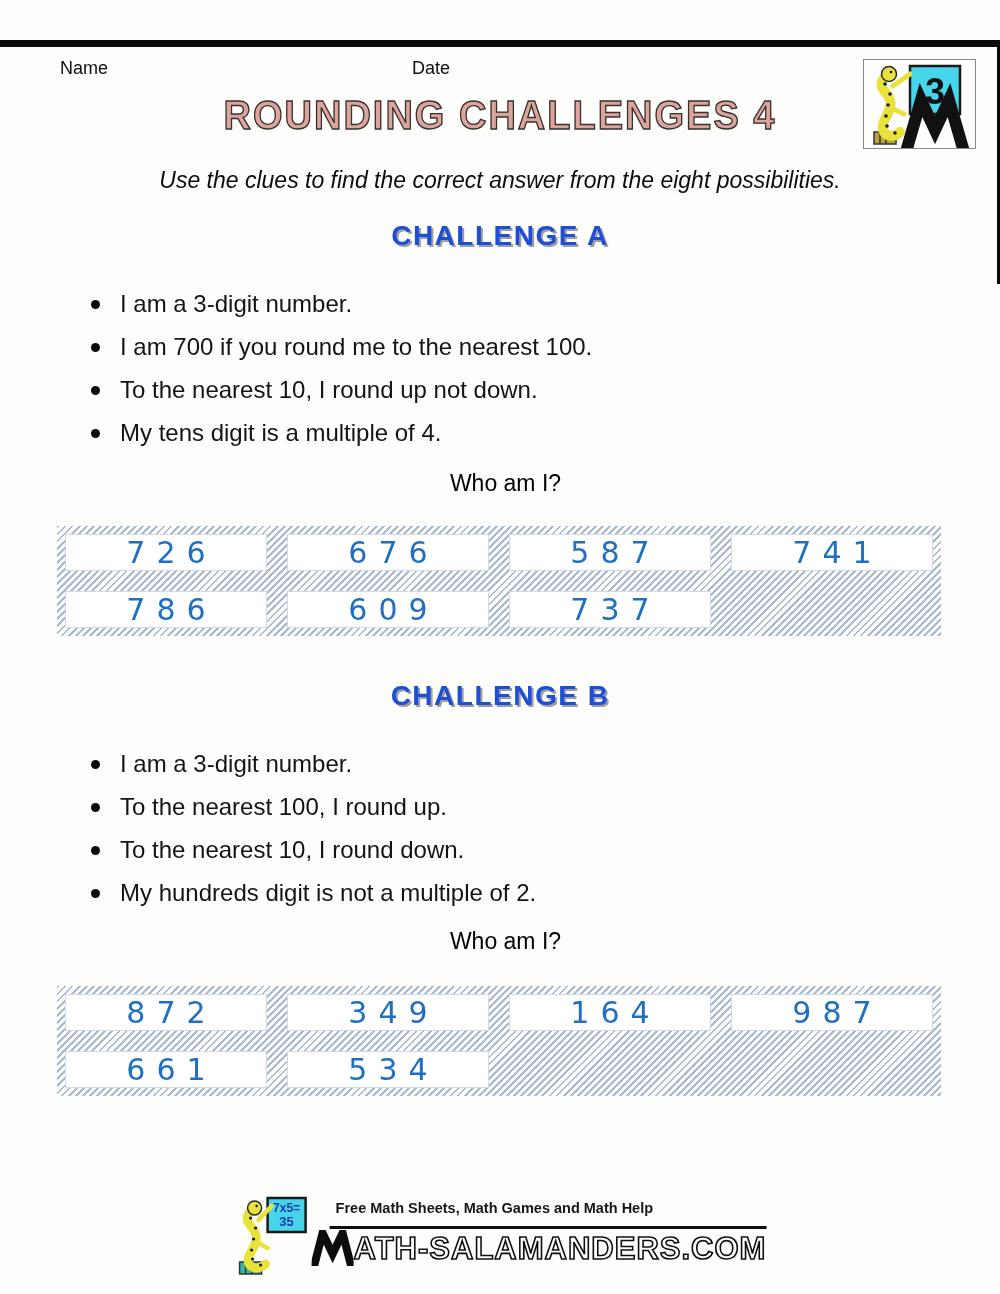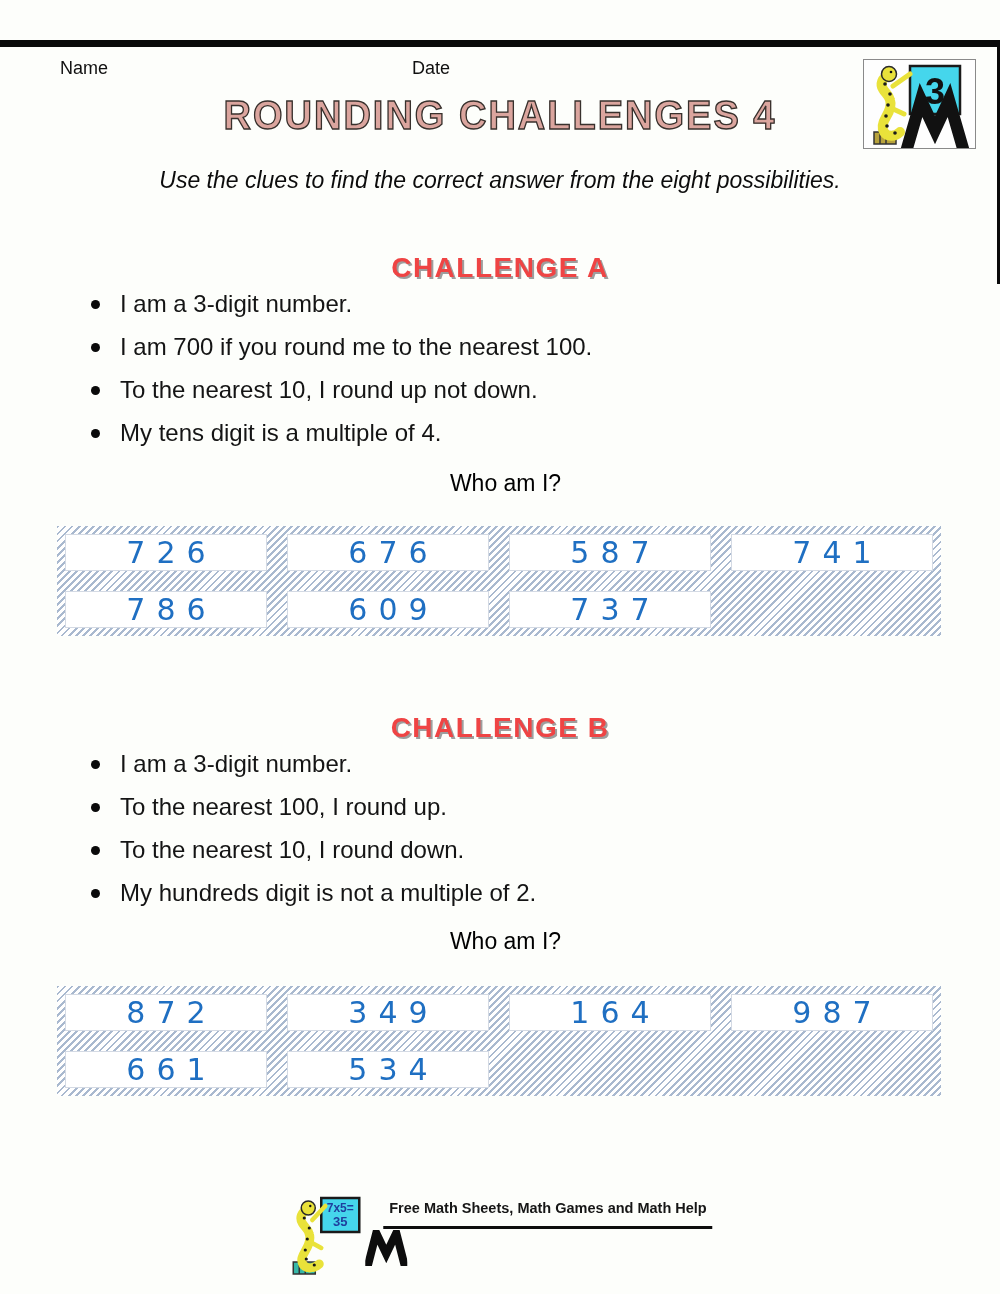--- a/index.html
+++ b/index.html
@@ -75,23 +75,22 @@
   }
 
   .challenge-heading {
     position: absolute;
     left: 0;
     width: 100%;
     text-align: center;
     font-size: 28px;
     font-weight: bold;
     letter-spacing: 1.5px;
-    color: #ef4444;
+    color: #1d4ed8;
     text-shadow: 2px 2px 0 #9e9e9e;
-    margin-top: 32px;
   }
   .heading-a { top: 220px; }
   .heading-b { top: 680px; }
 
   .clue-list {
     position: absolute;
     left: 88px;
     list-style: none;
     width: 780px;
   }
@@ -299,17 +298,18 @@
         <circle cx="27" cy="69" r="1.6" fill="#1a1a1a"></circle>
       </g>
     </svg>
     <div class="footer-text">
       <div class="footer-tagline">Free Math Sheets, Math Games and Math Help</div>
       <div class="footer-rule"></div>
       <div class="footer-site">
         <svg width="42" height="36" viewBox="0 0 42 36">
           <polyline points="3,34 11,3 21,24 31,3 39,34" fill="none" stroke="#0d0d0d" stroke-width="8" stroke-linecap="square"></polyline>
         </svg>
+        <span class="site-name">ATH-SALAMANDERS.COM</span>
       </div>
     </div>
   </div>
 
 </div>
 
 </body></html>

